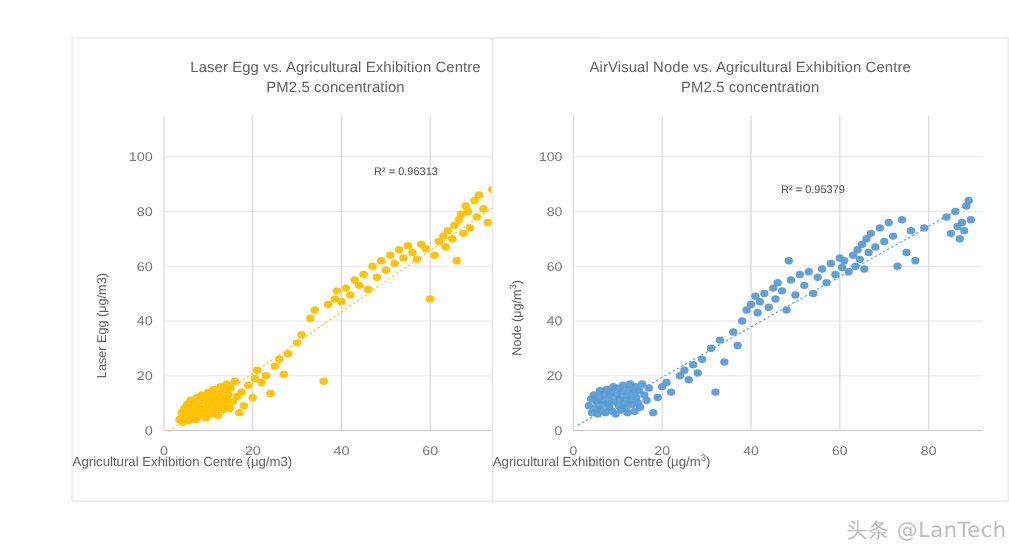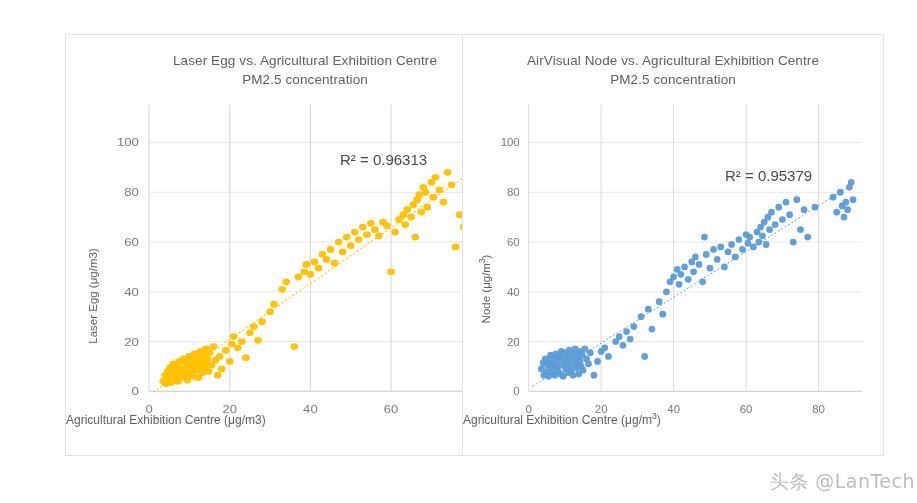--- a/index.html
+++ b/index.html
@@ -25,21 +25,21 @@
 
   .chart-card {
     position: absolute;
     top: 34px;
     height: 422px;
     background: #ffffff;
     border: 1px solid #e3e3e3;
     box-sizing: border-box;
   }
   .chart-card.left  { left: 33px;  width: 480px; margin-left: 32px; }
-  .chart-card.right { left: 462px; width: 422px; padding-left: 44px; }
+  .chart-card.right { left: 447px; width: 470px; padding-left: 44px; }
 
   .chart-title {
     position: absolute;
     left: 0;
     right: 0;
     top: 16px;
     text-align: center;
     color: #606060;
     font-size: 13.5px;
     line-height: 19px;
@@ -86,21 +86,21 @@
   .chart-card.right .axis-label-y {
     left: -47px;
     top: 248px;
     width: 140px;
     text-align: center;
     transform: rotate(-90deg);
   }
 
   .r2-label {
     position: absolute;
-    font-size: 15px;
+    font-size: 10px;
     color: #4a4a4a;
     white-space: nowrap;
     text-align: right;
   }
   .chart-card.left  .r2-label { left: 274px; top: 116px; }
   .chart-card.right .r2-label { left: 262px; top: 132px; }
 
   .tick-text {
     font-size: 11.5px;
     fill: #7a7a7a;

